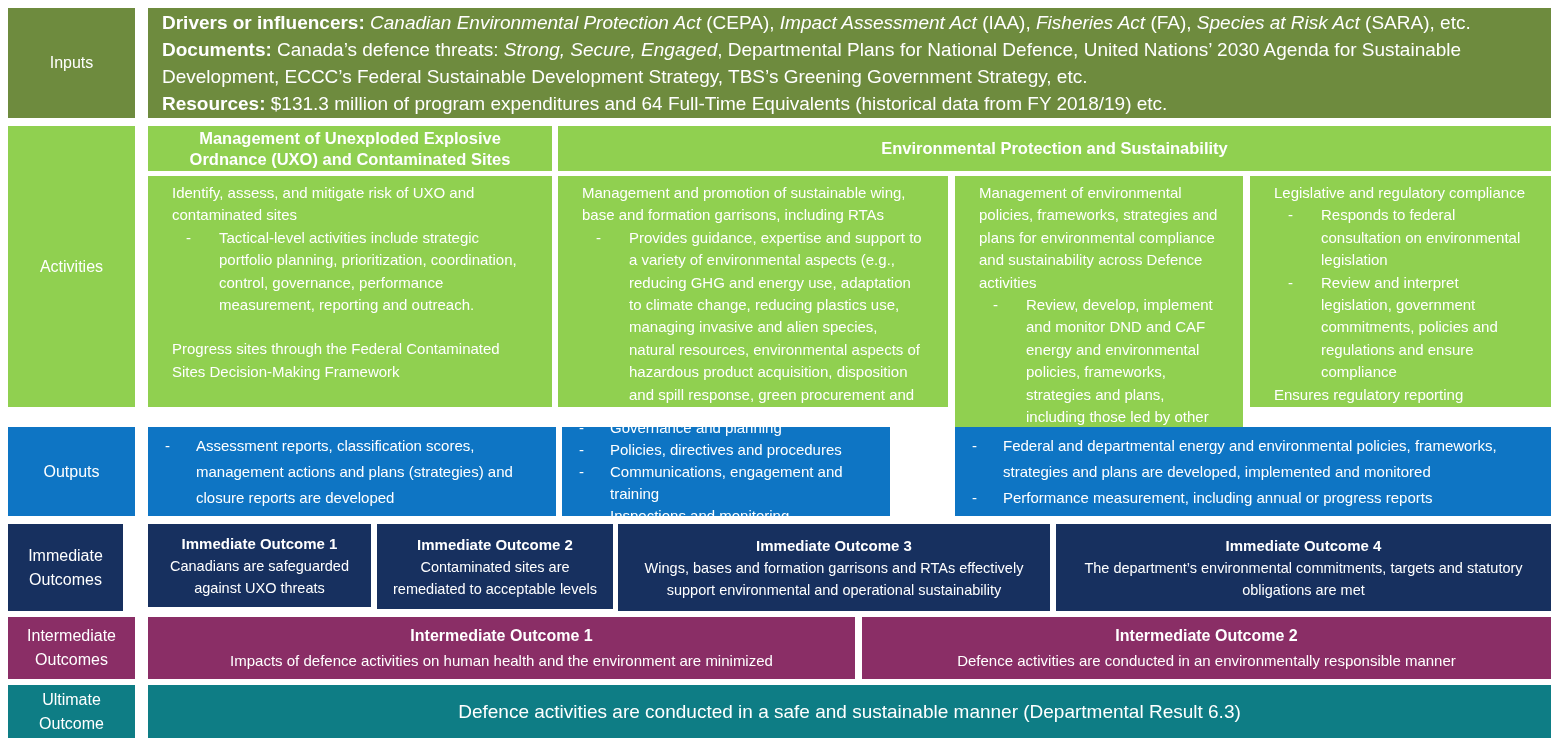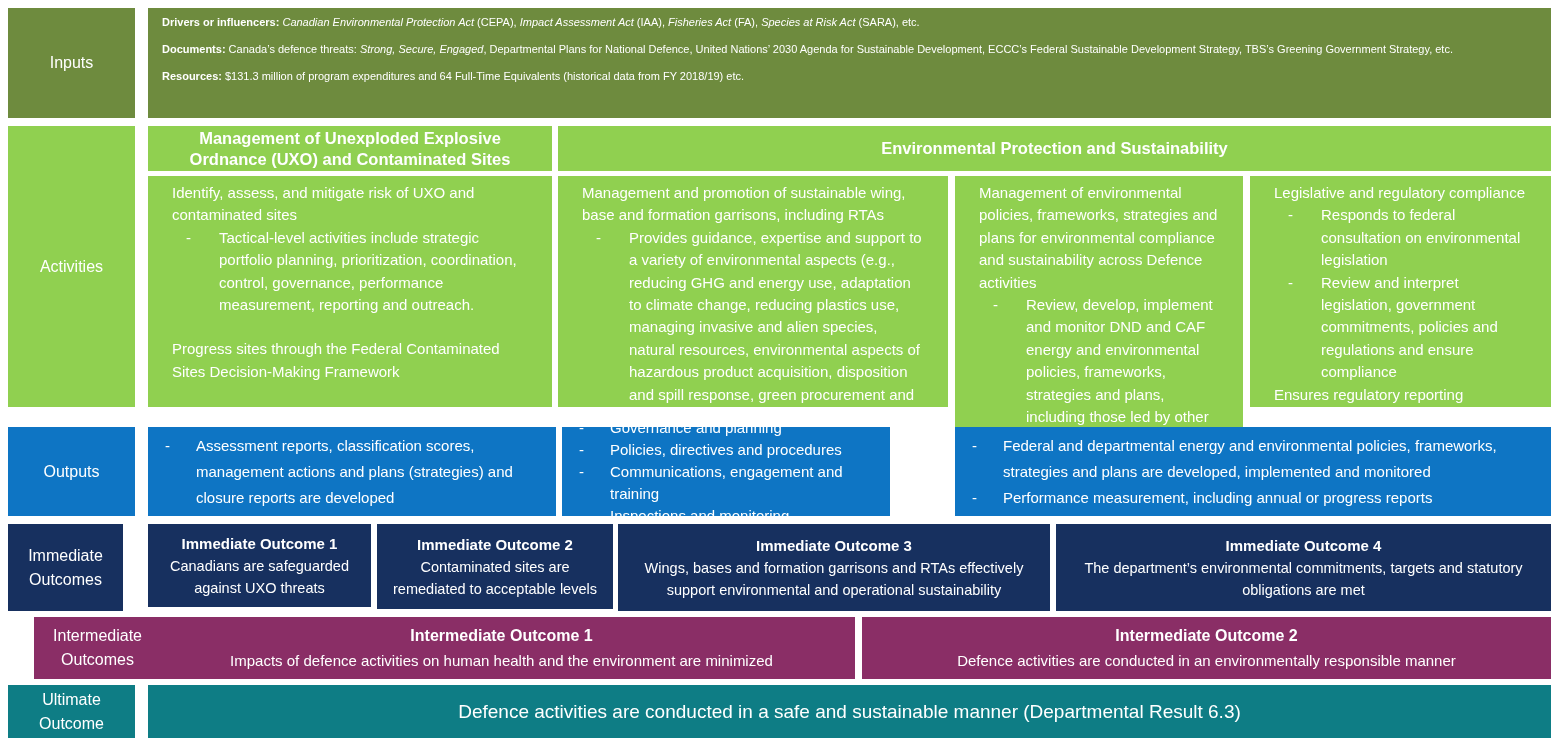--- a/index.html
+++ b/index.html
@@ -16,21 +16,21 @@
   .pu{background:#8a2e66;}   
   .te{background:#0e7d85;}   
 
   .lbl{display:flex;align-items:center;justify-content:center;text-align:center;
        font-size:16px;line-height:24px;}
 
   .b{font-weight:bold;}
   .i{font-style:italic;}
 
   
-  .inputs-content{padding:1px 14px;font-size:11px;line-height:27px;}
+  .inputs-content{padding:1px 14px;font-size:19px;line-height:27px;}
 
   
   .act-header{display:flex;align-items:center;justify-content:center;text-align:center;
               font-weight:bold;font-size:16.5px;line-height:21px;padding:0 28px;}
   .act-cell{padding:6px 24px;font-size:15px;line-height:22.4px;}
   .act-cell .bullet{display:flex;}
   .act-cell .bullet::before{content:"-";flex:0 0 47px;padding-left:14px;box-sizing:border-box;}
   .act-footer-gap{margin-top:22px;}
 
   
@@ -155,21 +155,21 @@
   <div class="box nv oc" style="left:618px;top:524px;width:432px;height:87px;">
     <div class="t">Immediate Outcome 3</div>
     <div class="x">Wings, bases and formation garrisons and RTAs effectively support environmental and operational sustainability</div>
   </div>
 
   <div class="box nv oc" style="left:1056px;top:524px;width:495px;height:87px;">
     <div class="t">Immediate Outcome 4</div>
     <div class="x">The department’s environmental commitments, targets and statutory obligations are met</div>
   </div>
 
-  <div class="box pu lbl" style="left:8px;top:617px;width:127px;height:62px;margin-left:26px;">Intermediate Outcomes</div>
+  <div class="box pu lbl" style="left:8px;top:617px;width:127px;height:62px;">Intermediate Outcomes</div>
 
   <div class="box pu oc oc2" style="left:148px;top:617px;width:707px;height:62px;">
     <div class="t">Intermediate Outcome 1</div>
     <div class="x">Impacts of defence activities on human health and the environment are minimized</div>
   </div>
 
   <div class="box pu oc oc2" style="left:862px;top:617px;width:689px;height:62px;">
     <div class="t">Intermediate Outcome 2</div>
     <div class="x">Defence activities are conducted in an environmentally responsible manner</div>
   </div>

